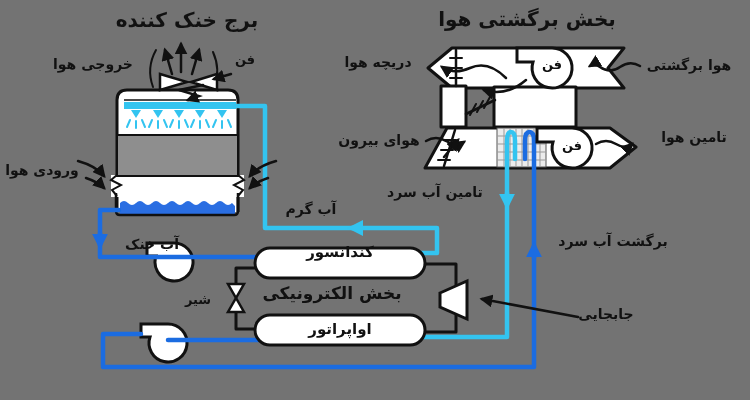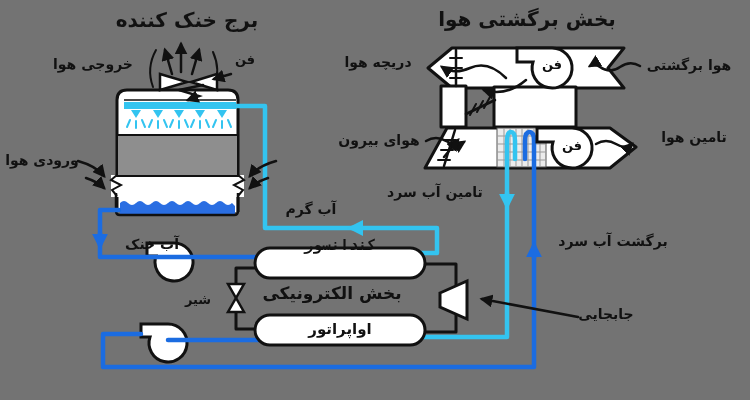--- a/index.html
+++ b/index.html
@@ -164,33 +164,33 @@
       <path d="M470,115 L476,104 M477,112 L483,101 M484,108 L490,97"></path>
     </g>
   </g>
 </svg>
 
 <div class="lbl t-title" style="left:92px;top:9px;width:190px;" dir="rtl">برج خنک کننده</div>
 <div class="lbl t-title" style="left:432px;top:8px;width:190px;" dir="rtl">بخش برگشتی هوا</div>
 
 <div class="lbl t-md" style="left:48px;top:56px;width:90px;" dir="rtl">خروجی هوا</div>
 <div class="lbl t-sm" style="left:228px;top:53px;width:34px;" dir="rtl">فن</div>
-<div class="lbl t-md" style="left:2px;top:152px;width:80px;" dir="rtl">ورودی هوا</div>
+<div class="lbl t-md" style="left:2px;top:162px;width:80px;" dir="rtl">ورودی هوا</div>
 <div class="lbl t-md" style="left:116px;top:236px;width:72px;" dir="rtl">آب خنک</div>
 <div class="lbl t-md" style="left:282px;top:201px;width:58px;" dir="rtl">آب گرم</div>
 
 <div class="lbl t-md" style="left:338px;top:54px;width:80px;" dir="rtl">دریچه هوا</div>
 <div class="lbl t-md" style="left:640px;top:57px;width:98px;" dir="rtl">هوا برگشتی</div>
 <div class="lbl t-md" style="left:331px;top:132px;width:96px;" dir="rtl">هوای بیرون</div>
 <div class="lbl t-md" style="left:650px;top:129px;width:88px;" dir="rtl">تامین هوا</div>
 <div class="lbl t-sm" style="left:534px;top:58px;width:36px;" dir="rtl">فن</div>
 <div class="lbl t-sm" style="left:554px;top:139px;width:36px;" dir="rtl">فن</div>
 
 <div class="lbl t-md" style="left:380px;top:184px;width:110px;" dir="rtl">تامین آب سرد</div>
 <div class="lbl t-md" style="left:548px;top:233px;width:130px;" dir="rtl">برگشت آب سرد</div>
 <div class="lbl t-md" style="left:574px;top:306px;width:64px;" dir="rtl">جابجایی</div>
 <div class="lbl t-sm" style="left:180px;top:293px;width:36px;" dir="rtl">شیر</div>
 
-<div class="lbl t-pill" style="left:265px;top:238px;width:150px;font-family:Liberation Mono, monospace;" dir="rtl">کندانسور</div>
+<div class="lbl t-pill" style="left:265px;top:244px;width:150px;" dir="rtl">کندانسور</div>
 <div class="lbl t-big" style="left:242px;top:284px;width:180px;" dir="rtl">بخش الکترونیکی</div>
 <div class="lbl t-pill" style="left:265px;top:321px;width:150px;" dir="rtl">اواپراتور</div>
 
 </div>
 
 </body></html>

